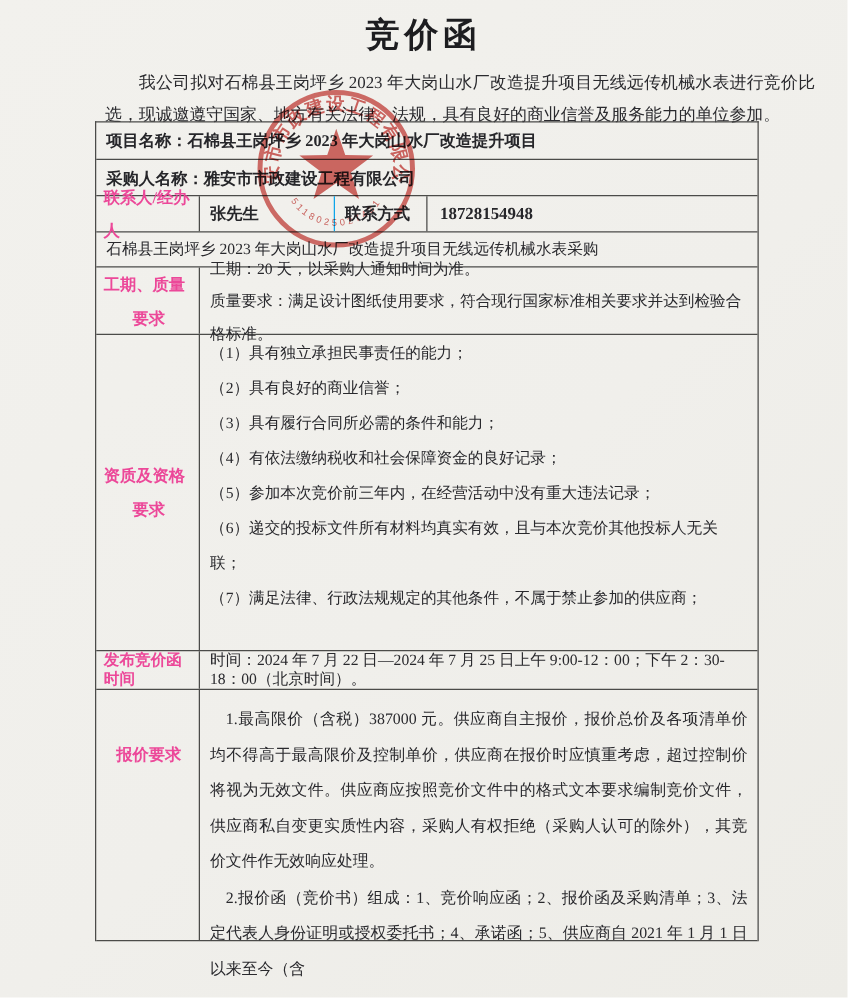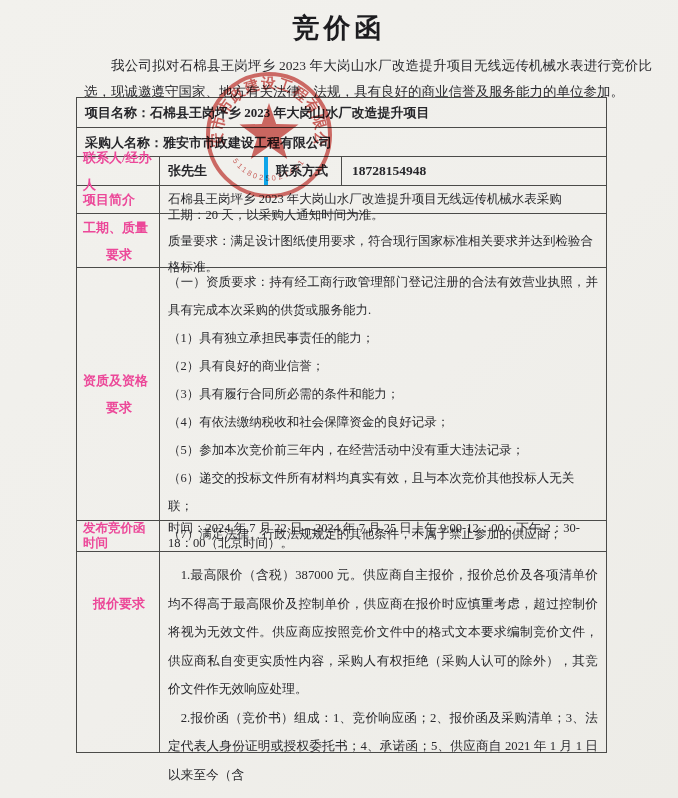--- a/index.html
+++ b/index.html
@@ -31,21 +31,21 @@
     color:#ec4899;
   }
   .lc .ln2{text-align:center;}
   .cc{
     flex:1 1 auto;display:flex;flex-direction:column;justify-content:center;
     padding:0 8px;font-size:12.5px;color:#29292d;min-width:0;
   }
   .merged{display:block;padding:5px 8px;font-weight:bold;font-size:13px;line-height:19px;}
   .r1{height:29px;}.r2{height:28px;}.r3{height:28px;}.r4{height:27px;}
   .r5{height:59px;}.r6{height:53px;}.r7{height:252px;}.r8{height:30px;}.r9{height:200px;}
-  .r3 .c-name{width:108px;flex:0 0 108px;border-right:4px solid #0ea5e9;display:flex;align-items:center;padding:0 8px;font-weight:bold;font-size:13px;}
+  .r3 .c-name{width:108px;flex:0 0 108px;border-right:1px solid #0ea5e9;display:flex;align-items:center;padding:0 8px;font-weight:bold;font-size:13px;}
   .r3 .c-mlabel{width:74px;flex:0 0 74px;border-right:1px solid #4b4b49;display:flex;align-items:center;padding:0 8px;font-weight:bold;font-size:13px;}
   .r3 .c-phone{flex:1 1 auto;display:flex;align-items:center;padding:0 10px;font-weight:bold;font-size:13.5px;font-family:"Liberation Serif","DejaVu Serif",serif;}
   .bold-val{font-weight:normal;}
   .two-line{line-height:26px;}
   .r7 .cc{justify-content:flex-start;line-height:28px;padding:0 8px;}
   .r7 .cc p{margin:0;text-align:left;}
   .r7 .cc p.first{text-align:justify;}
   .r8 .lc{line-height:15px;font-size:12.5px;justify-content:center;}
   .r8 .cc{font-size:12.5px;line-height:15.5px;justify-content:center;}
   .r9 .lc{justify-content:flex-start;padding-top:38px;text-align:center;}
@@ -85,23 +85,20 @@
       </div>
     <div class="cell c-mlabel">
         <span>联系方式</span>
       </div>
     <div class="cell c-phone">
         <span>18728154948</span>
       </div>
   </div>
 
   <div class="row r4">
-    <div class="cell lc">
-        <span>项目简介</span>
-      </div>
     <div class="cell cc bold-val">
         <span>石棉县王岗坪乡 2023 年大岗山水厂改造提升项目无线远传机械水表采购</span>
       </div>
   </div>
 
 
   <div class="row r6">
     <div class="cell lc">
       <span>工期、质量</span>
       <span class="ln2">要求</span>
@@ -111,21 +108,20 @@
       <span>质量要求：满足设计图纸使用要求，符合现行国家标准相关要求并达到检验合格标准。</span>
     </div>
   </div>
 
   <div class="row r7">
     <div class="cell lc">
       <span>资质及资格</span>
       <span class="ln2">要求</span>
     </div>
     <div class="cell cc">
-      <p class="first">（一）资质要求：持有经工商行政管理部门登记注册的合法有效营业执照，并具有完成本次采购的供货或服务能力.</p>
       <div>
           <p>（1）具有独立承担民事责任的能力；</p>
           <p>（2）具有良好的商业信誉；</p>
           <p>（3）具有履行合同所必需的条件和能力；</p>
           <p>（4）有依法缴纳税收和社会保障资金的良好记录；</p>
           <p>（5）参加本次竞价前三年内，在经营活动中没有重大违法记录；</p>
           <p>（6）递交的投标文件所有材料均真实有效，且与本次竞价其他投标人无关联；</p>
           <p>（7）满足法律、行政法规规定的其他条件，不属于禁止参加的供应商；</p>
         </div>
     </div>

